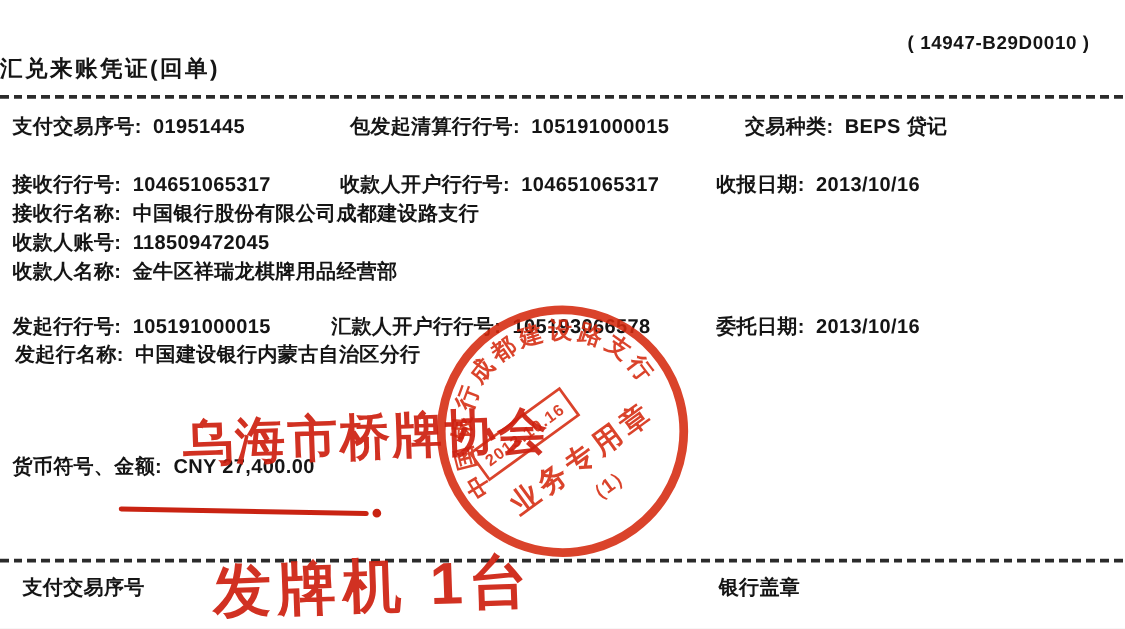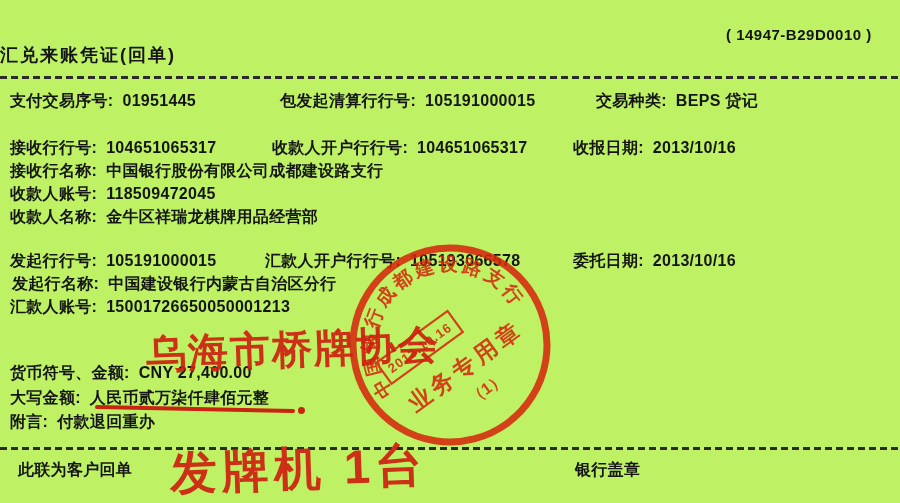--- a/index.html
+++ b/index.html
@@ -1,17 +1,17 @@
 <!DOCTYPE html>
 <html><head>
 <meta charset="utf-8">
 <style>
   html,body{margin:0;padding:0;}
   body{font-family:"Liberation Sans","DejaVu Sans",sans-serif;background:#e8e8e8;}
-  .doc{position:relative;width:900px;height:503px;background:#bef264;overflow:hidden;
+  .doc{position:relative;width:900px;height:503px;background:#ffffff;overflow:hidden;
        color:#151515;font-weight:bold;}
   .fline{position:absolute;white-space:nowrap;font-size:16px;letter-spacing:0.3px;z-index:1;text-align:center;}
   .fline .lbl{margin-right:9px;}
   .doc-code{position:absolute;left:726px;top:26px;font-size:15px;letter-spacing:0.5px;z-index:1;}
   .doc-title{position:absolute;left:0;top:43px;width:900px;text-align:left;
              font-size:18px;letter-spacing:2px;z-index:1;}
   .dash-sep{position:absolute;left:0;width:900px;height:3px;z-index:1;
             background-image:repeating-linear-gradient(to right,#2b2b2b 0 7px,transparent 7px 11px);}
   .sep-top{top:76px;}
   .sep-bottom{top:447px;}
@@ -71,38 +71,29 @@
   <div class="fline" style="left:265px;top:251px">
     <span class="lbl">汇款人开户行行号:</span><span class="val">105193066578</span>
   </div>
   <div class="fline" style="left:573px;top:251px">
     <span class="lbl">委托日期:</span><span class="val">2013/10/16</span>
   </div>
 
   <div class="fline" style="left:12px;top:274px">
     <span class="lbl">发起行名称:</span><span class="val">中国建设银行内蒙古自治区分行</span>
   </div>
-  <div class="fline" style="left:10px;top:297px">
-    <span class="lbl">汇款人账号:</span><span class="val">15001726650050001213</span>
-  </div>
 
   <div class="fline" style="left:10px;top:363px">
     <span class="lbl">货币符号、金额:</span><span class="val">CNY 27,400.00</span>
   </div>
-  <div class="fline" style="left:10px;top:388px">
-    <span class="lbl">大写金额:</span><span class="val">人民币贰万柒仟肆佰元整</span>
-  </div>
   <div class="amount-underline"></div>
-  <div class="fline" style="left:10px;top:412px">
-    <span class="lbl">附言:</span><span class="val">付款退回重办</span>
-  </div>
 
   <div class="dash-sep sep-bottom"></div>
 
-  <div class="fline footer-note" style="left:18px;top:460px">此联为客户回单</div>
+  <div class="fline footer-note" style="left:18px;top:460px">支付交易序号</div>
   <div class="fline footer-note" style="left:575px;top:460px">银行盖章</div>
 
   <svg class="stamp" width="264" height="264" viewBox="0 0 264 264">
     <g opacity="0.88" transform="rotate(-36 132 132)">
       <circle cx="132" cy="132" r="97" fill="none" stroke="#d5290e" stroke-width="7"></circle>
       <path id="arcPath" d="M 62.5,157 A 74,74 0 1 1 201.5,157" fill="none"></path>
       <text font-size="19" font-weight="bold" fill="#d5290e" letter-spacing="3.5">
         <textPath href="#arcPath" startOffset="20">中国银行成都建设路支行</textPath>
       </text>
       <rect x="62" y="103" width="88" height="26" fill="none" stroke="#d5290e" stroke-width="2.2"></rect>

